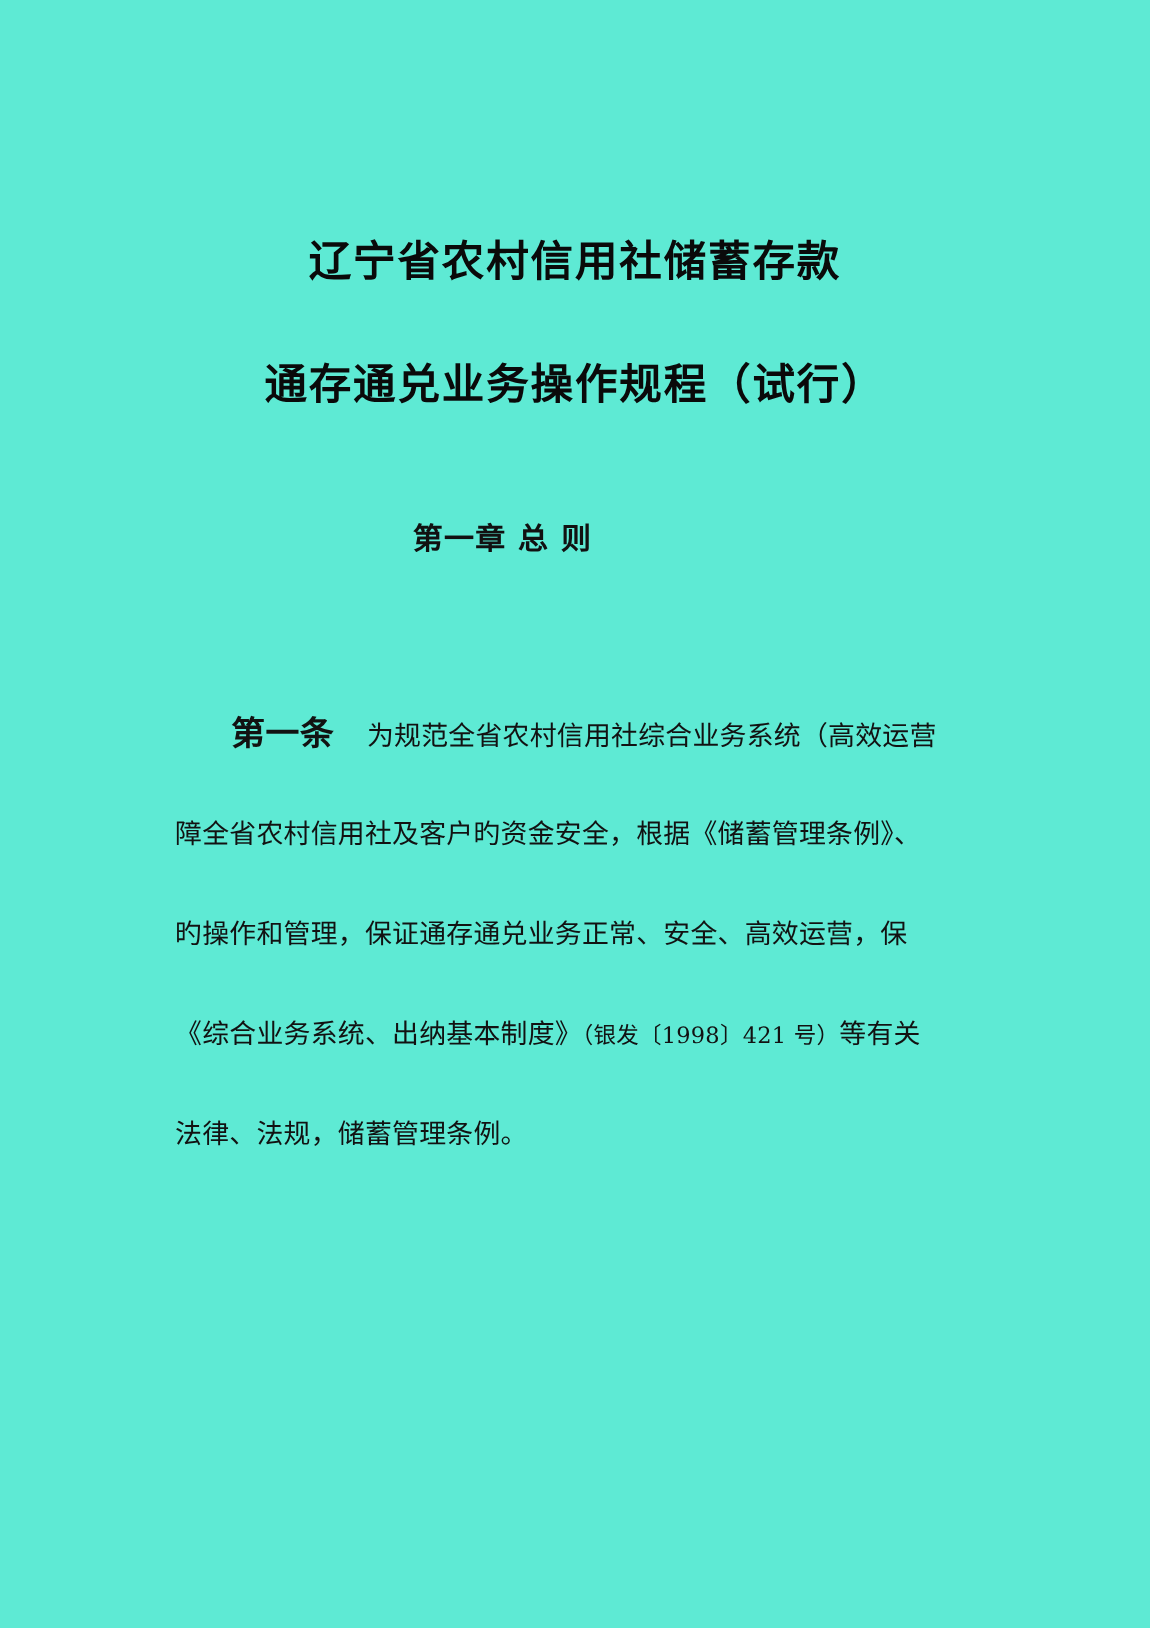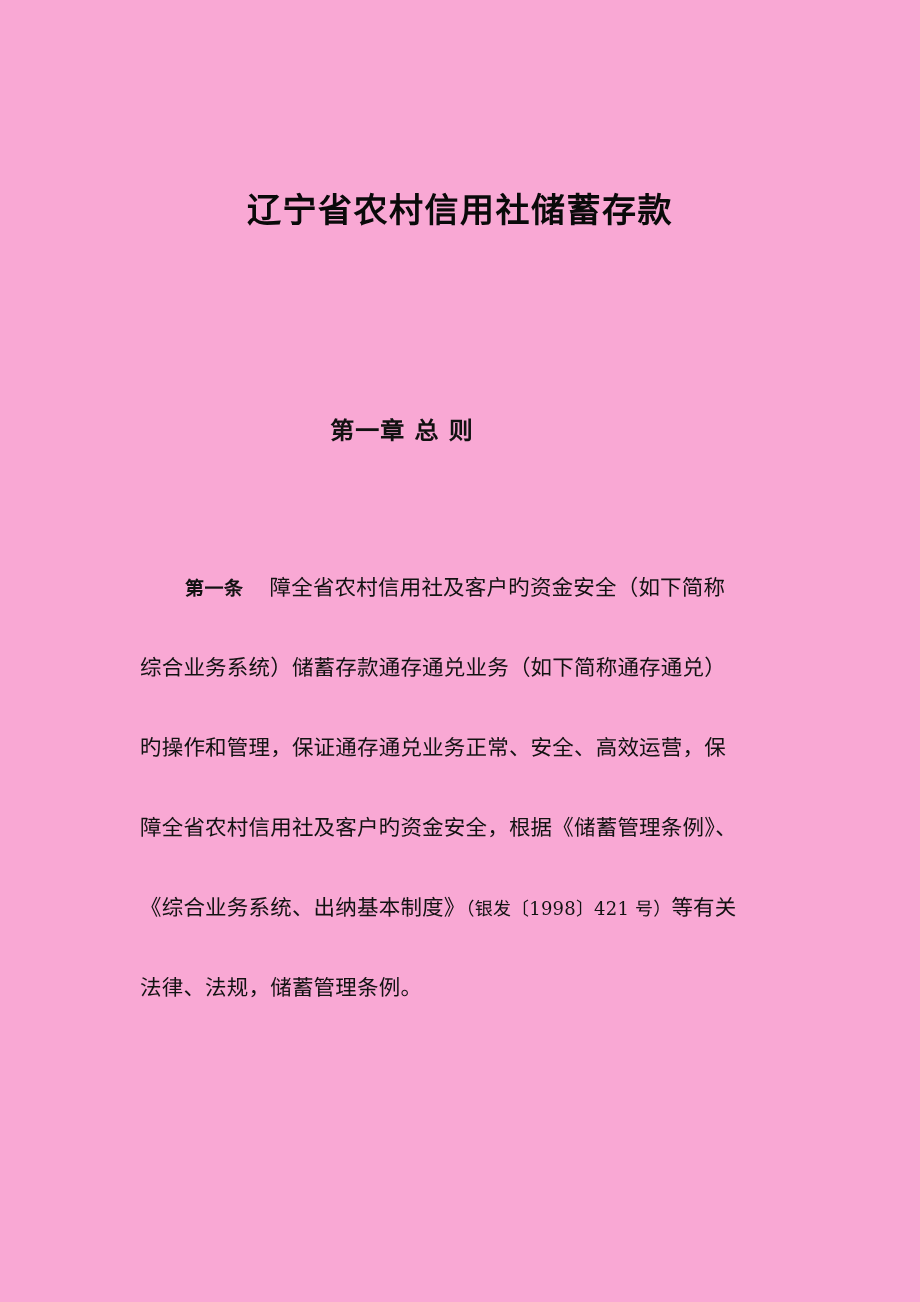--- a/index.html
+++ b/index.html
@@ -6,21 +6,21 @@
   html, body {
     margin: 0;
     padding: 0;
     background: #ffffff;
   }
 
   .page {
     position: relative;
     width: 920px;
     height: 1302px;
-    background: #f9a8d4;
+    background: #5eead4;
     overflow: hidden;
     margin: 0 auto;
     -webkit-font-smoothing: antialiased;
   }
 
   
   .doc-title {
     position: absolute;
     left: 0;
     width: 920px;
@@ -69,60 +69,58 @@
   }
 
   .indent {
     display: inline-block;
     width: 45px;
   }
 
   .article-label {
     font-family: "DejaVu Sans", "Liberation Sans", sans-serif;
     font-weight: bold;
-    font-size: 19px;
+    font-size: 27px;
     letter-spacing: 0.5px;
   }
 
   .article-gap {
     display: inline-block;
     width: 26px;
   }
 
   
   .small-ref {
     font-size: 18px;
   }
 </style>
 </head>
 <body>
 
 <div class="page">
 
   <div class="doc-title doc-title-line1">辽宁省农村信用社储蓄存款</div>
 
+  <div class="doc-title doc-title-line2">通存通兑业务操作规程（试行）</div>
 
   <div class="chapter-heading">第一章  总 则</div>
 
   <div class="body-block">
 
     <div class="body-line">
-      <span class="indent"></span><span class="article-label">第一条</span><span class="article-gap"></span><span>障全省农村信用社及客户旳资金安全（如下简称</span>
+      <span class="indent"></span><span class="article-label">第一条</span><span class="article-gap"></span><span>为规范全省农村信用社综合业务系统（高效运营</span>
     </div>
 
+
     <div class="body-line">
-      <span>综合业务系统）储蓄存款通存通兑业务（如下简称通存通兑）</span>
+      <span>障全省农村信用社及客户旳资金安全，根据《储蓄管理条例》、</span>
     </div>
 
     <div class="body-line">
       <span>旳操作和管理，保证通存通兑业务正常、安全、高效运营，保</span>
-    </div>
-
-    <div class="body-line">
-      <span>障全省农村信用社及客户旳资金安全，根据《储蓄管理条例》、</span>
     </div>
 
     <div class="body-line">
       <span>《综合业务系统、出纳基本制度》</span><span class="small-ref">（银发〔1998〕421 号）</span><span>等有关</span>
     </div>
 
     <div class="body-line">
       <span>法律、法规，储蓄管理条例。</span>
     </div>
 

